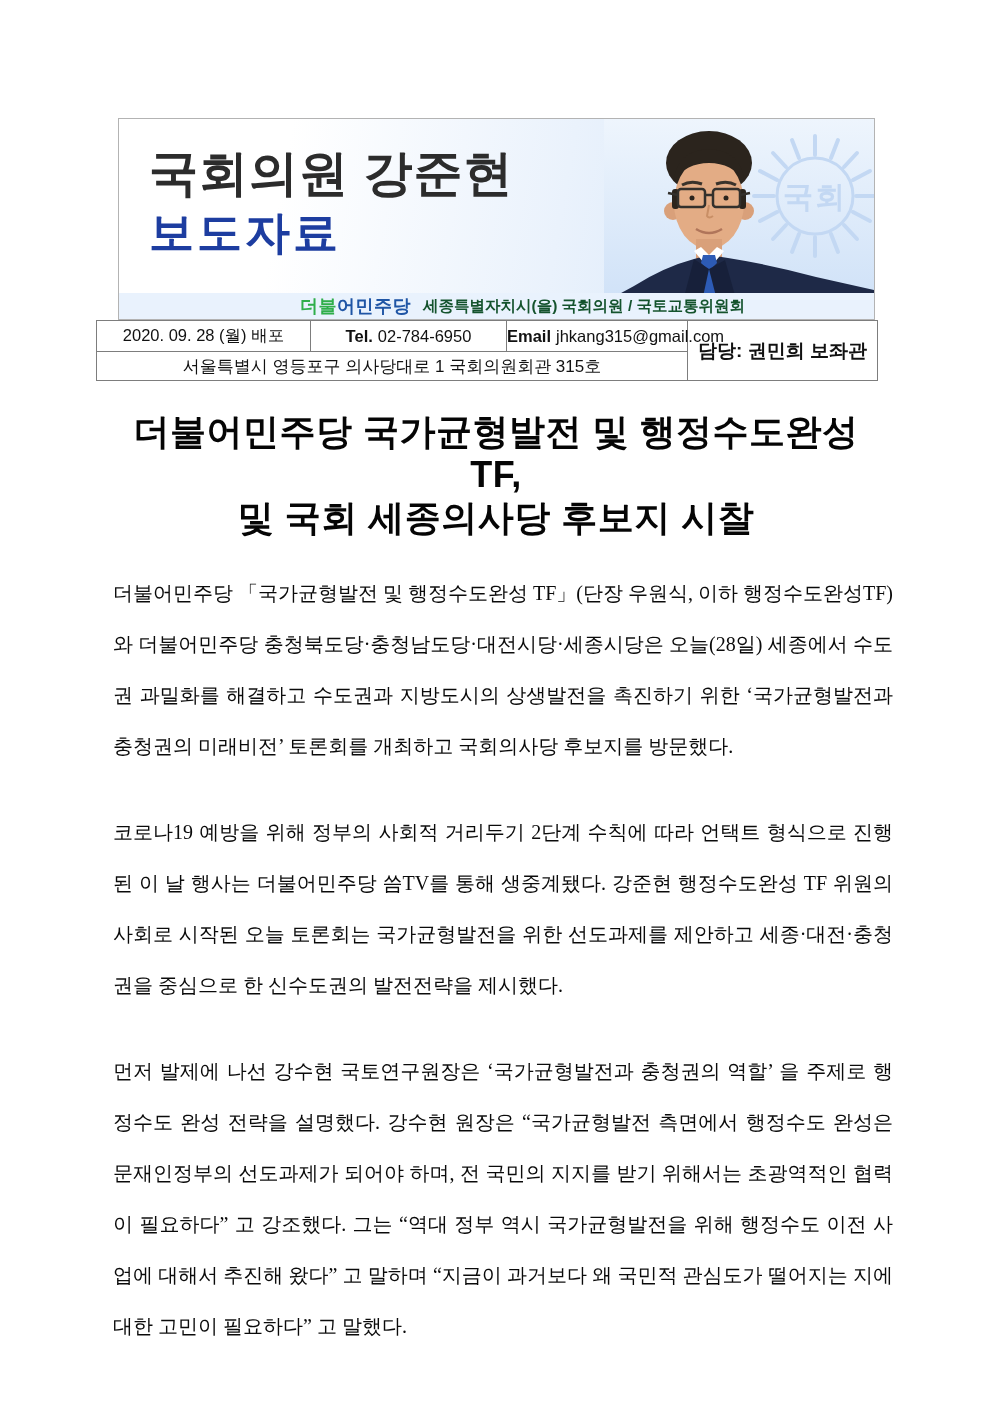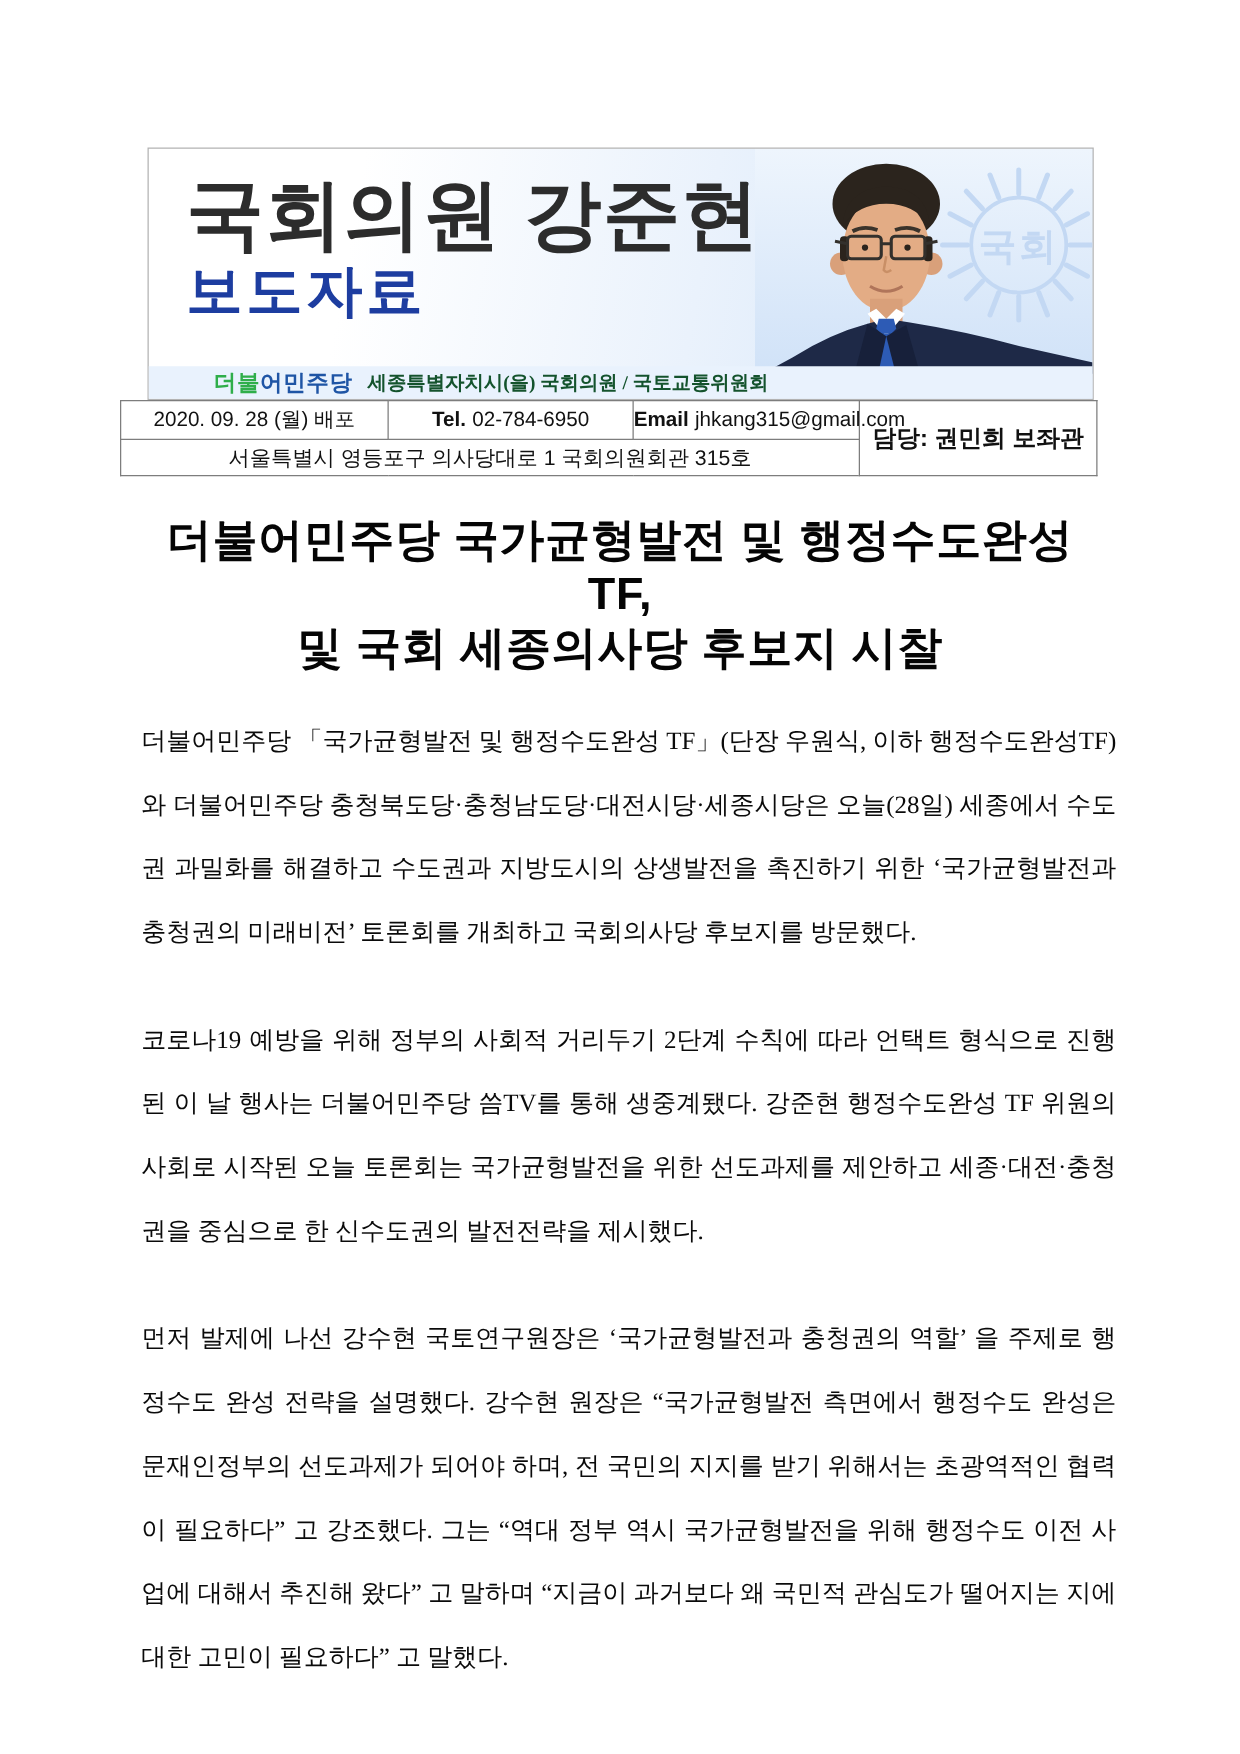--- a/index.html
+++ b/index.html
@@ -17,28 +17,29 @@
   body{font-family:"Liberation Serif","DejaVu Serif",serif;color:#000;}
   .page{position:relative;width:992px;height:1403px;margin:0 auto;background:#ffffff;overflow:hidden;}
 
   
   .header{
     position:absolute;left:118px;top:118px;width:757px;height:202px;
     border:1px solid #b3b3b3;
     background:linear-gradient(100deg,#ffffff 0%,#ffffff 22%,#eaf2fc 58%,#cfe2f8 100%);
   }
   .header-text{position:absolute;left:30px;top:26px;font-family:"Liberation Sans","DejaVu Sans",sans-serif;}
-  .member-name{font-size:62px;font-weight:800;color:#2c2c2c;letter-spacing:1px;line-height:56px;text-align:center;}
+  .member-name{font-size:49px;font-weight:800;color:#2c2c2c;letter-spacing:1px;line-height:56px;text-align:center;}
   .doc-type{font-size:45px;font-weight:800;color:var(--doc-type-blue);letter-spacing:3px;line-height:64px;}
   .photo{position:absolute;right:0;top:0;width:270px;height:180px;overflow:hidden;}
   .logo-strip{
     position:absolute;left:0;right:0;bottom:0;height:26px;background:var(--strip-bg);
     display:flex;align-items:center;
-    font-family:Liberation Serif, serif;white-space:nowrap;
+    font-family:Liberation Sans, sans-serif;white-space:nowrap;
     z-index:2;
+    justify-content:center;
   }
   .party-logo{margin-left:52px;font-size:18px;font-weight:800;letter-spacing:0.5px;}
   .party-logo .pg{color:var(--party-green);}
   .party-logo .pb{color:var(--party-blue);}
   .position-text{margin-left:12px;font-size:15.5px;font-weight:600;color:#14532d;}
 
   
   .emblem-stroke{stroke:var(--emblem-blue);fill:none;}
   .emblem-text{fill:var(--emblem-blue);font-family:"Liberation Sans","DejaVu Sans",sans-serif;font-weight:bold;}
   .suit{fill:var(--suit-navy);}

